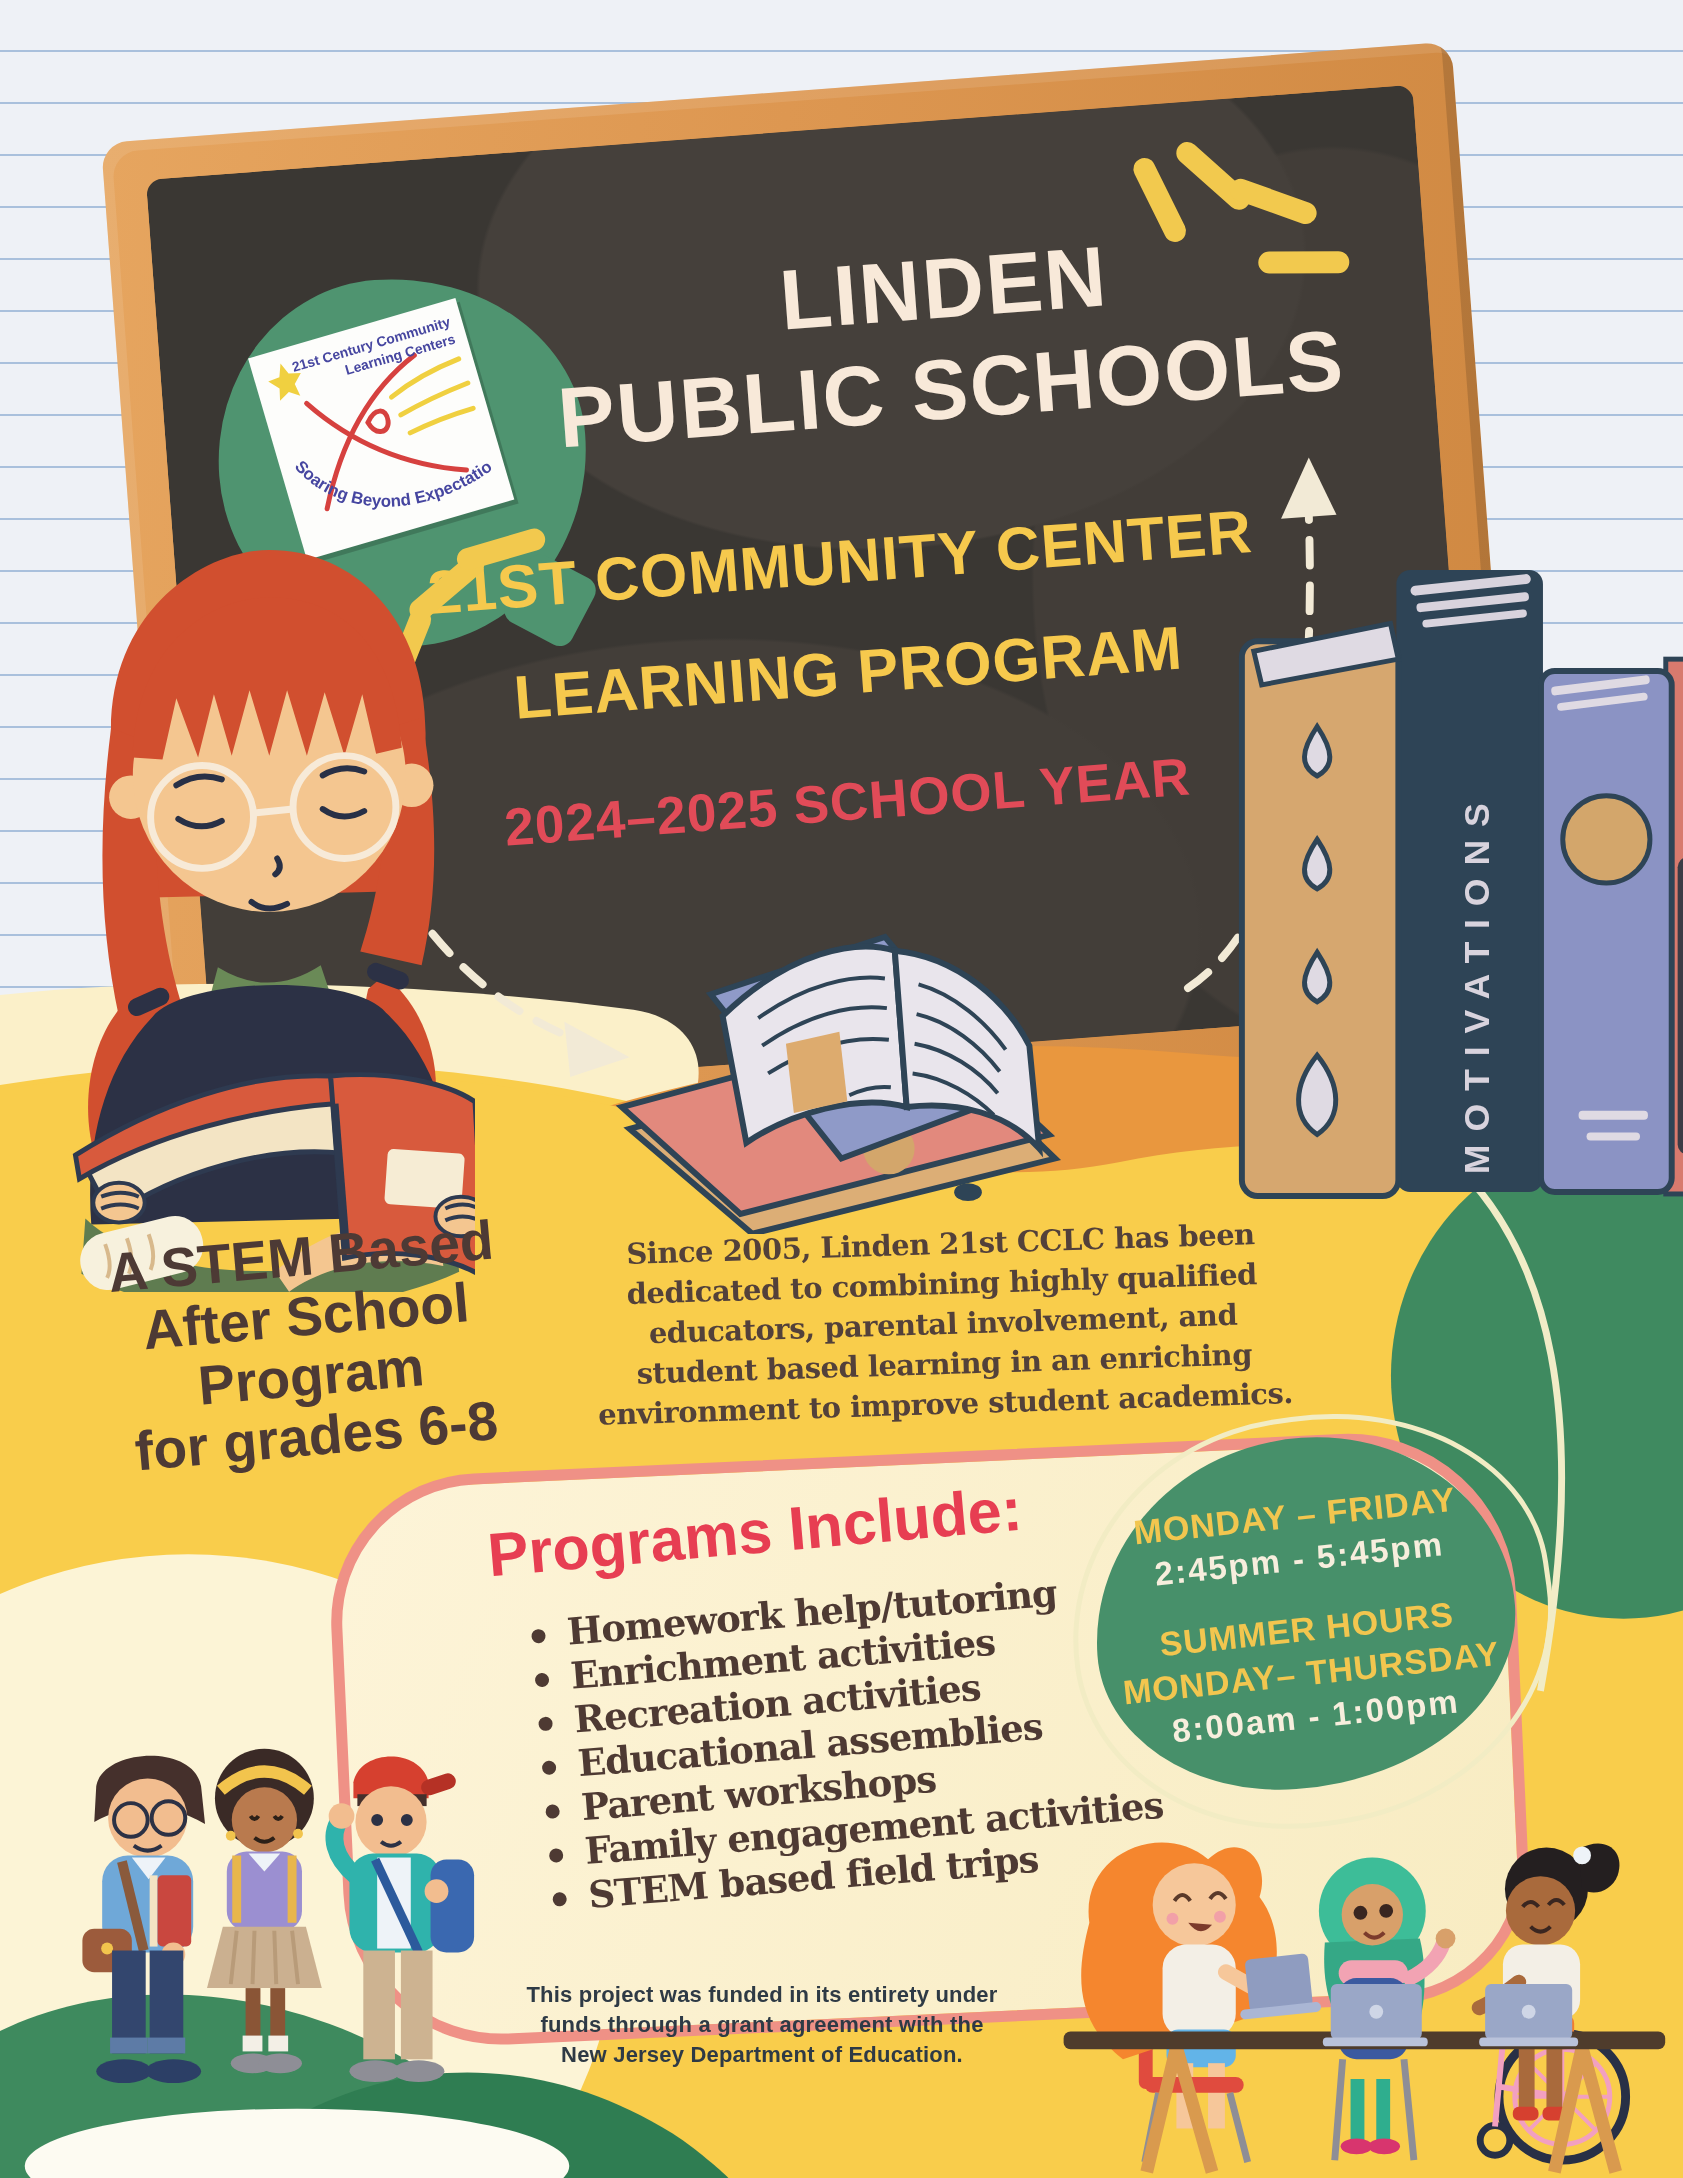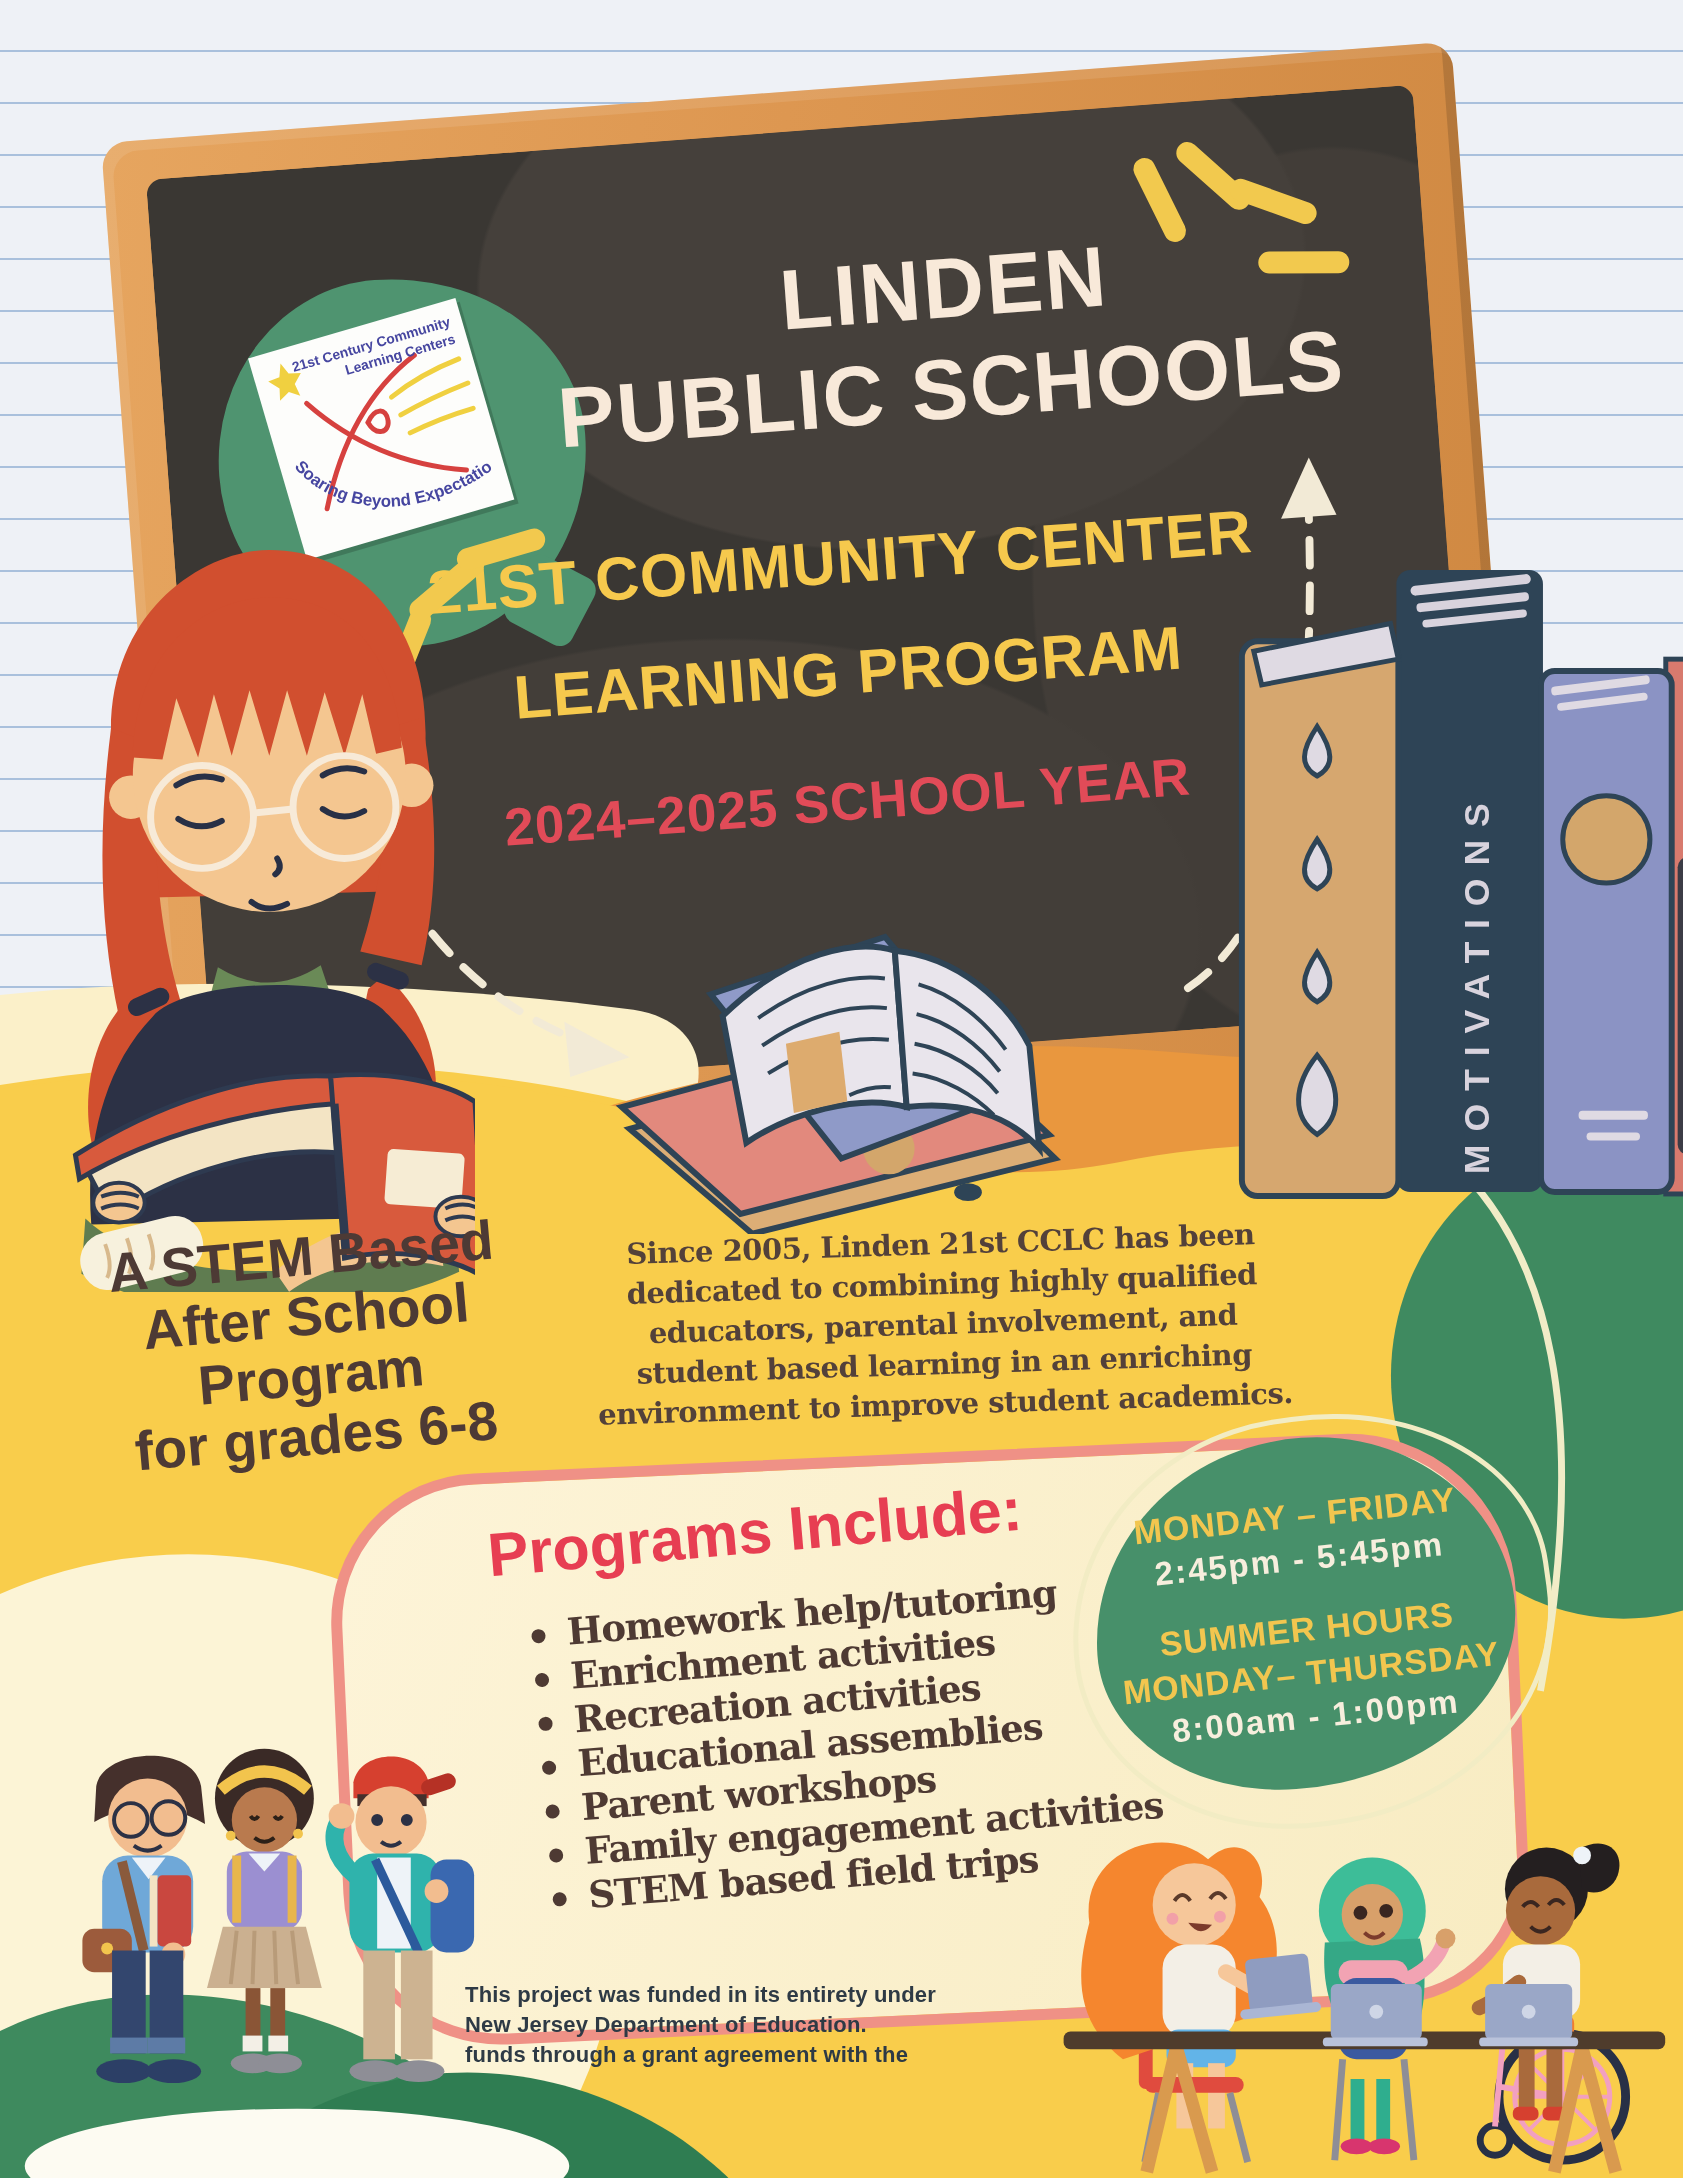--- a/index.html
+++ b/index.html
@@ -80,21 +80,21 @@
   .prog-head{left:487px;top:1497px;transform:rotate(-5deg);white-space:nowrap;
     color:#e73e52;font-size:61px;font-weight:bold;z-index:27;}
   .prog-list{left:531px;top:1588px;transform:rotate(-4.6deg);z-index:27;
     list-style:none;margin:0;padding:0;}
   .prog-list li{position:relative;padding-left:46px;color:#4e3a33;
     font-family:"DejaVu Serif",serif;font-weight:bold;font-size:37px;
     letter-spacing:-1px;line-height:44px;white-space:nowrap;}
   .prog-list li:before{content:"";position:absolute;left:10px;top:17px;width:14px;height:14px;
     border-radius:50%;background:#4e3a33;}
 
-  .funding{left:465px;top:1980px;width:594px;text-align:left;color:#2e3a45;
+  .funding{left:465px;top:1980px;width:594px;text-align:center;color:#2e3a45;
     font-size:22px;font-weight:bold;line-height:30px;letter-spacing:0.2px;z-index:30;}
 </style>
 </head>
 <body>
 
 <div class="page">
 
   <div class="abs paper"></div>
 
   <div class="abs chalkboard">
@@ -435,18 +435,18 @@
     <rect x="306" y="192" width="92" height="56" rx="6" fill="#9aa7c7"></rect>
     <circle cx="352" cy="220" r="7" fill="#cfd6e6"></circle>
     <rect x="298" y="246" width="106" height="9" rx="4" fill="#b9c2da"></rect>
     <rect x="462" y="192" width="88" height="56" rx="6" fill="#9aa7c7"></rect>
     <circle cx="506" cy="220" r="7" fill="#cfd6e6"></circle>
     <rect x="456" y="246" width="100" height="9" rx="4" fill="#b9c2da"></rect>
   </svg>
 
   <div class="abs funding">
     <div>This project was funded in its entirety under</div>
+    <div>funds through a grant agreement with the</div>
     <div>New Jersey Department of Education.</div>
-    <div>funds through a grant agreement with the</div>
   </div>
 
 </div>
 
 
 </body></html>

